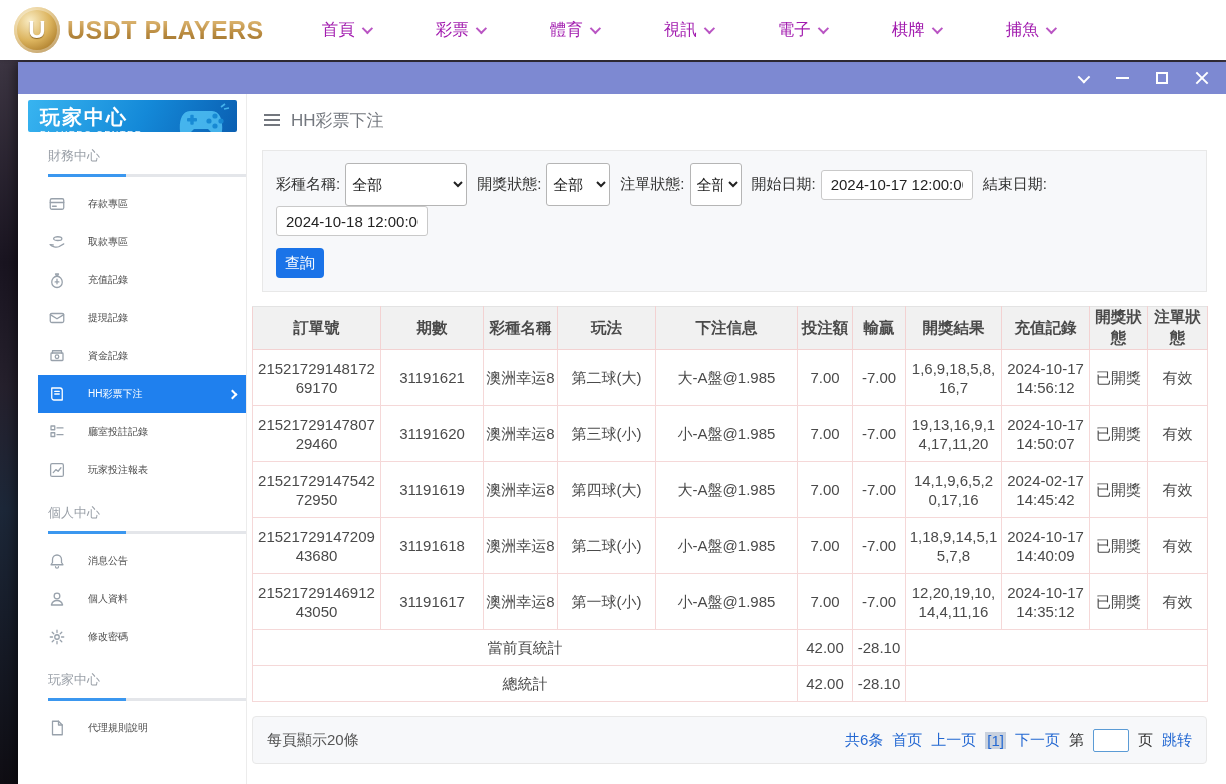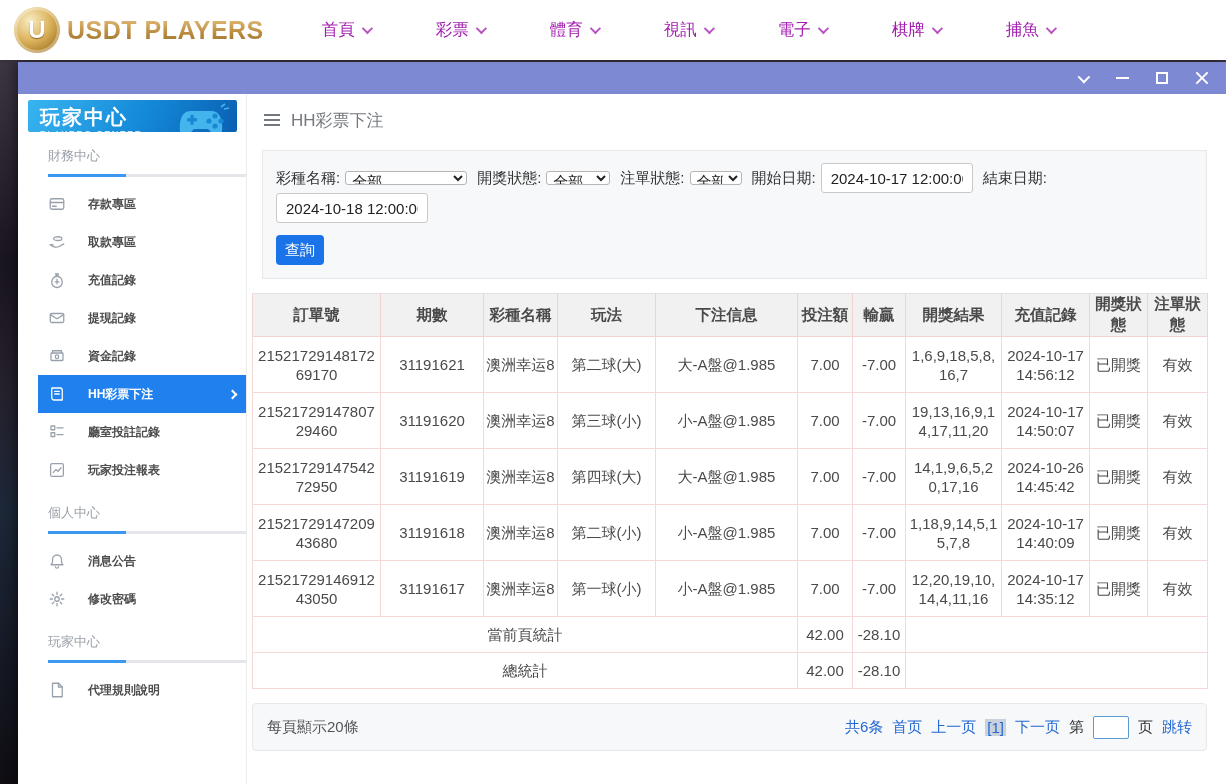--- a/index.html
+++ b/index.html
@@ -48,40 +48,40 @@
             background:linear-gradient(115deg,#38b4f0 0%,#1489d8 55%,#0a5fb2 100%);
             color:#fff; padding:5px 0 0 12px; }
   .banner h1 { font-size:20px; font-weight:bold; letter-spacing:2px; line-height:24px; }
   .banner .sub { font-size:9px; letter-spacing:1.6px; opacity:.95; }
   .banner svg { position:absolute; right:6px; top:3px; opacity:.85; }
   .sec-title { margin:12px 0 0 30px; color:#9aa0a8; font-size:13px; line-height:24px; }
   .sec-divider { margin:6px 0 0 30px; height:3px;
                  background:linear-gradient(to right,#3b97ef 0 78px,#e4e6ea 78px 100%); }
   .menu { margin-top:8px; }
   .menu-item { height:38px; margin:0 0 0 20px; padding:0 10px; display:flex; align-items:center; gap:22px;
-               color:#4c4c4c; font-size:12px; cursor:pointer;font-weight:bold; }
+               color:#4c4c4c; font-size:10px; cursor:pointer; }
   .menu-item .s-icon { color:#98a1ab; display:flex; }
   .menu-item.active { background:#1f80ee; color:#fff; }
   .menu-item.active .s-icon { color:#fff; }
   .chev-right { margin-left:auto; width:7px; height:7px; border-right:2px solid #fff; border-top:2px solid #fff;
                 transform:rotate(45deg); }
 
   
   .main { flex:1; display:flex; flex-direction:column; background:#fff; overflow:hidden; }
   .main-header { height:52px; flex:0 0 auto; display:flex; align-items:center; gap:11px; padding-left:17px;
                  color:#73777e; font-size:17px; }
   .burger { display:flex; flex-direction:column; gap:3px; }
   .burger i { width:16px; height:2px; background:#73777e; }
 
   .filter-panel { margin:4px 19px 14px 15px; background:#f7f8fa; border:1px solid #e8e8e8; border-radius:0;
                   padding:12px 13px 13px; font-size:15px; color:#333; }
   .filter-row { display:flex; align-items:center; flex-wrap:wrap; }
   .filter-row label { margin-right:5px; white-space:nowrap; }
   .filter-row .gap { width:10px; }
-  select { height:14px; border:1px solid #b5b5b5; border-radius:3px; background:#fff; font-size:15px;
+  select { height:43px; border:1px solid #b5b5b5; border-radius:3px; background:#fff; font-size:15px;
            font-family:inherit; color:#222; padding:0 2px; }
   .sel-lottery { width:122px; } .sel-draw { width:64px; } .sel-order { width:52px; }
   .date-input { height:30px; width:152px; border:1px solid #c9c9c9; border-radius:3px; padding:0 9px;
                 font-size:15px; font-family:inherit; color:#222; background:#fff; }
   .btn-search { margin-top:12px; width:48px; height:30px; background:#1a73e8; color:#fff; border:none;
                 border-radius:4px; font-size:15px; font-family:inherit; cursor:pointer; }
 
   .table-wrap { margin-left:5px; width:955px; flex:0 0 auto; }
   table { width:955px; border-collapse:collapse; table-layout:fixed; border:1px solid #e9d9d9; }
   th { background:#f1f1f1; height:40px; font-size:15.5px; font-weight:bold; color:#4a4a4a;
@@ -275,20 +275,29 @@
                     <svg width="18" height="18" viewBox="0 0 24 24" fill="none" stroke="currentColor" stroke-width="1.7" stroke-linecap="round" stroke-linejoin="round">
                       <path d="M12 4a6 6 0 0 1 6 6v4l2 3H4l2-3v-4a6 6 0 0 1 6-6z"></path>
                       <path d="M10 19.5a2 2 0 0 0 4 0"></path>
                     </svg>
                   </span>
                   <span>消息公告</span>
                 </div>
                 <div class="menu-item">
                   <span class="s-icon">
                     <svg width="18" height="18" viewBox="0 0 24 24" fill="none" stroke="currentColor" stroke-width="1.7" stroke-linecap="round" stroke-linejoin="round">
+                      <circle cx="12" cy="8" r="3.8"></circle>
+                      <path d="M4.5 20c1-4 4-6 7.5-6s6.5 2 7.5 6z"></path>
+                    </svg>
+                  </span>
+                  <span>個人資料</span>
+                </div>
+                <div class="menu-item">
+                  <span class="s-icon">
+                    <svg width="18" height="18" viewBox="0 0 24 24" fill="none" stroke="currentColor" stroke-width="1.7" stroke-linecap="round" stroke-linejoin="round">
                       <circle cx="12" cy="12" r="3"></circle>
                       <path d="M12 3v3M12 18v3M3 12h3M18 12h3M5.6 5.6l2.1 2.1M16.3 16.3l2.1 2.1M18.4 5.6l-2.1 2.1M7.7 16.3l-2.1 2.1"></path>
                     </svg>
                   </span>
                   <span>修改密碼</span>
                 </div>
               </div>
               <div class="sec-title">玩家中心</div>
               <div class="sec-divider"></div>
               <div class="menu">
@@ -395,21 +404,21 @@
                   </tr>
                   <tr>
                     <td>2152172914754272950</td>
                     <td>31191619</td>
                     <td>澳洲幸运8</td>
                     <td>第四球(大)</td>
                     <td>大-A盤@1.985</td>
                     <td>7.00</td>
                     <td>-7.00</td>
                     <td>14,1,9,6,5,20,17,16</td>
-                    <td>2024-10-26 14:45:42</td>
+                    <td>2024-02-17 14:45:42</td>
                     <td>已開獎</td>
                     <td>有效</td>
                   </tr>
                   <tr>
                     <td>2152172914720943680</td>
                     <td>31191618</td>
                     <td>澳洲幸运8</td>
                     <td>第二球(小)</td>
                     <td>小-A盤@1.985</td>
                     <td>7.00</td>

